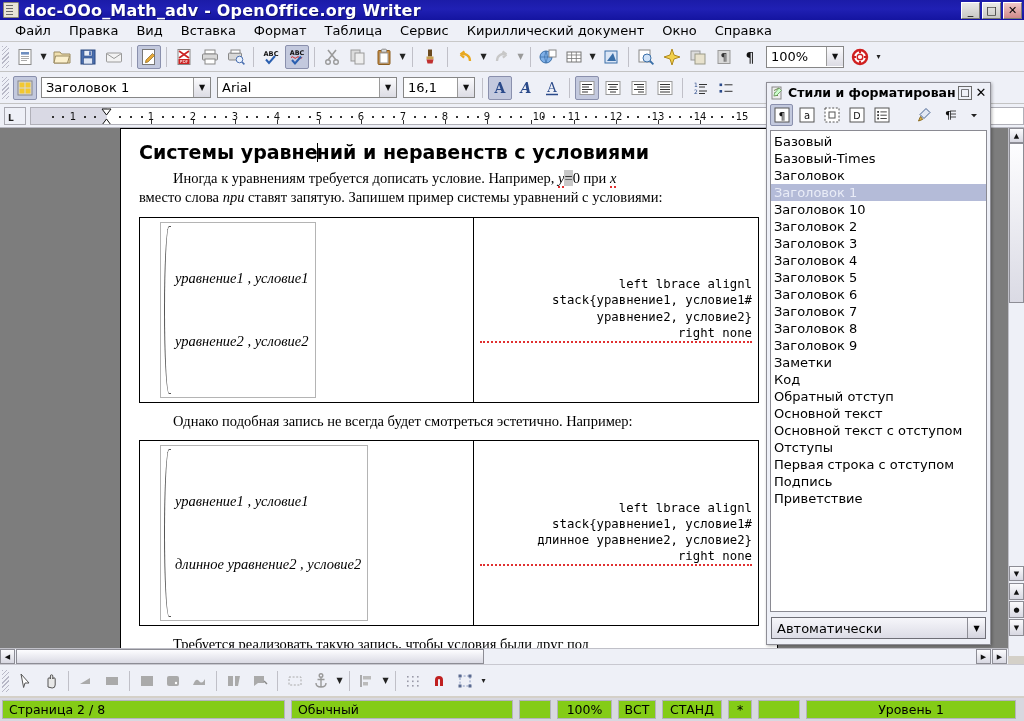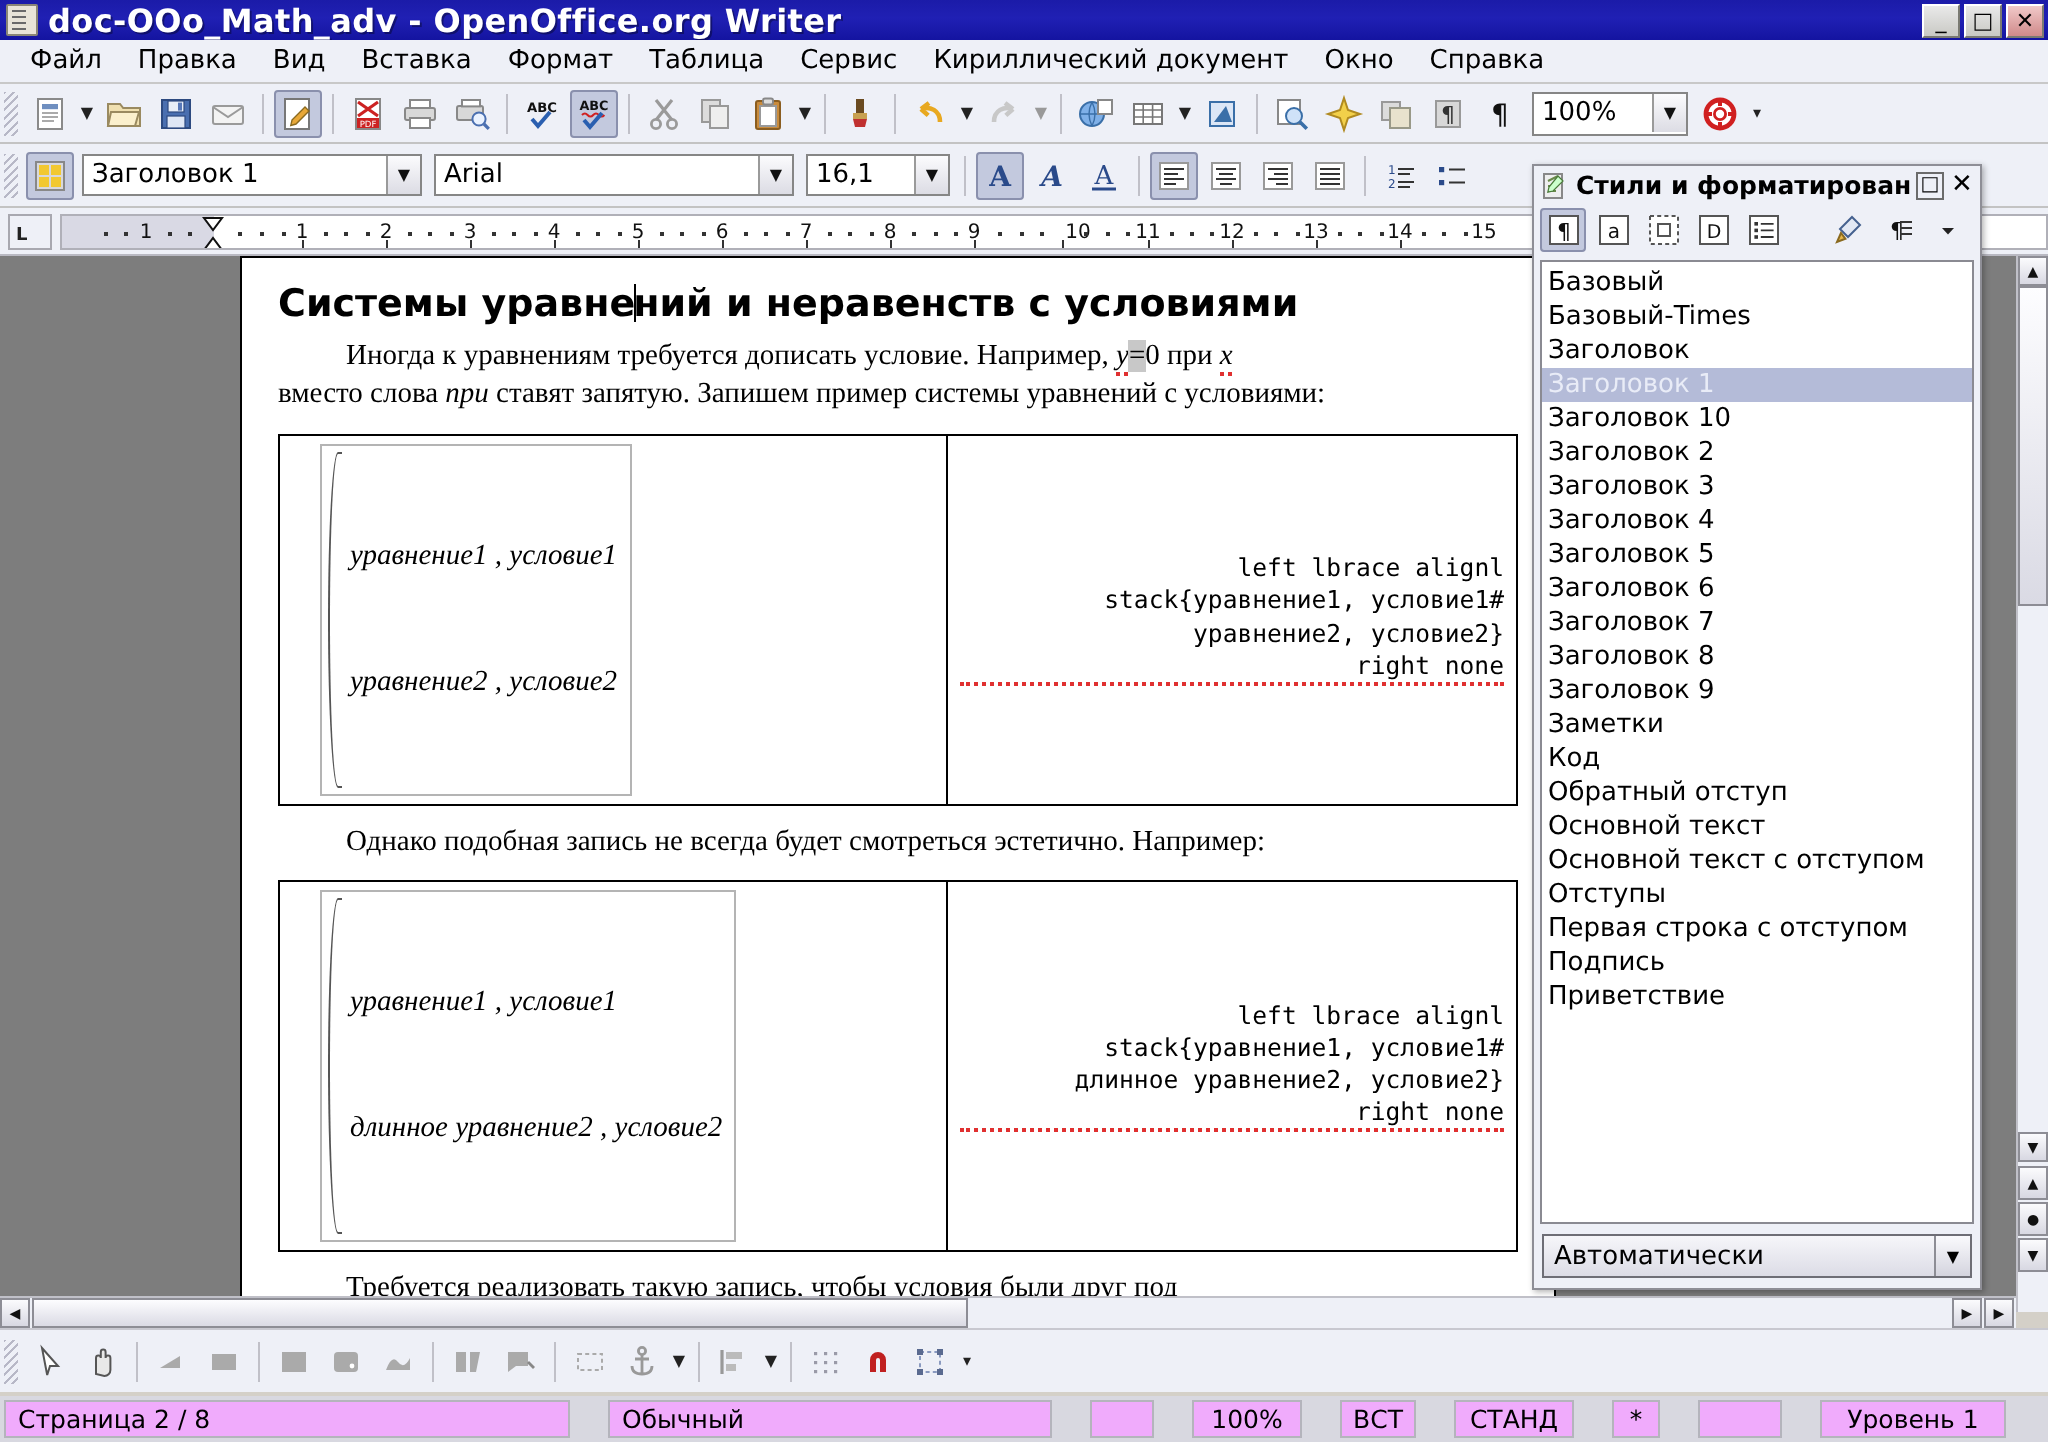--- a/index.html
+++ b/index.html
@@ -289,23 +289,23 @@
     background: #eef0f7; border-top: 1px solid #c8c8d0;
     display: flex; align-items: center;
   }
 
   
   .statusbar {
     position: absolute; left: 0; top: 698px; width: 1024px; height: 23px;
     background: #d8d8e0; display: flex; align-items: center; padding: 0 2px;
   }
   .sf-cell {
-    height: 19px; background: #f0abfc; border: 1px solid #b4b4bc;
+    height: 19px; background: #84cc16; border: 1px solid #b4b4bc;
     display: flex; align-items: center; padding: 0 6px;
-    font-size: 12.5px; color: #000; margin-right: 19px; white-space: nowrap;
+    font-size: 12.5px; color: #000; margin-right: 6px; white-space: nowrap;
   }
 </style>
 </head>
 <body>
 
 <div id="app">
 
   <div class="titlebar">
     <div class="tb-icon"></div>
     <div class="tb-title">doc-OOo_Math_adv - OpenOffice.org Writer</div>

